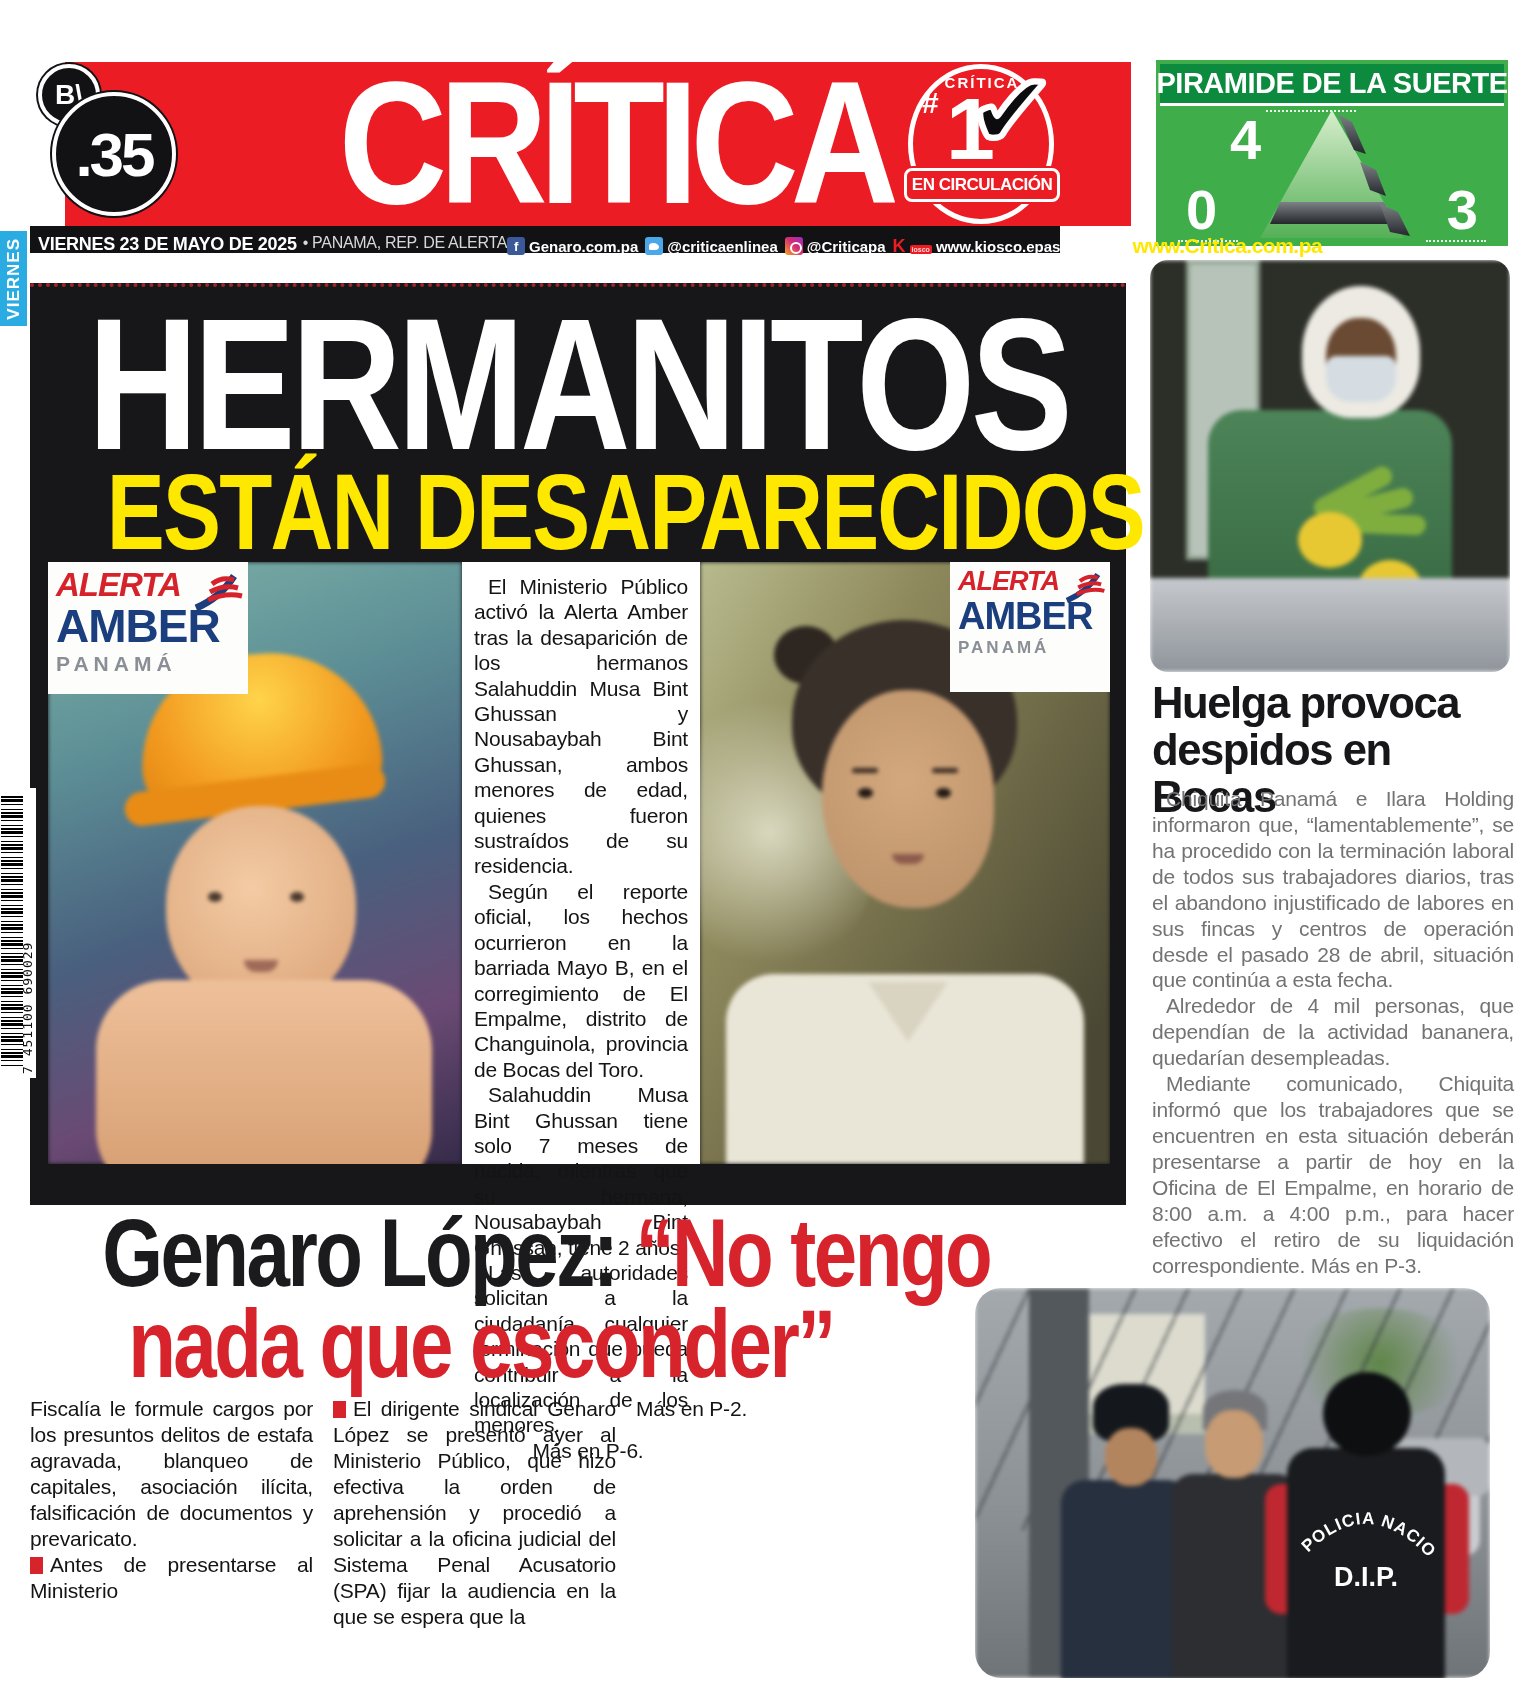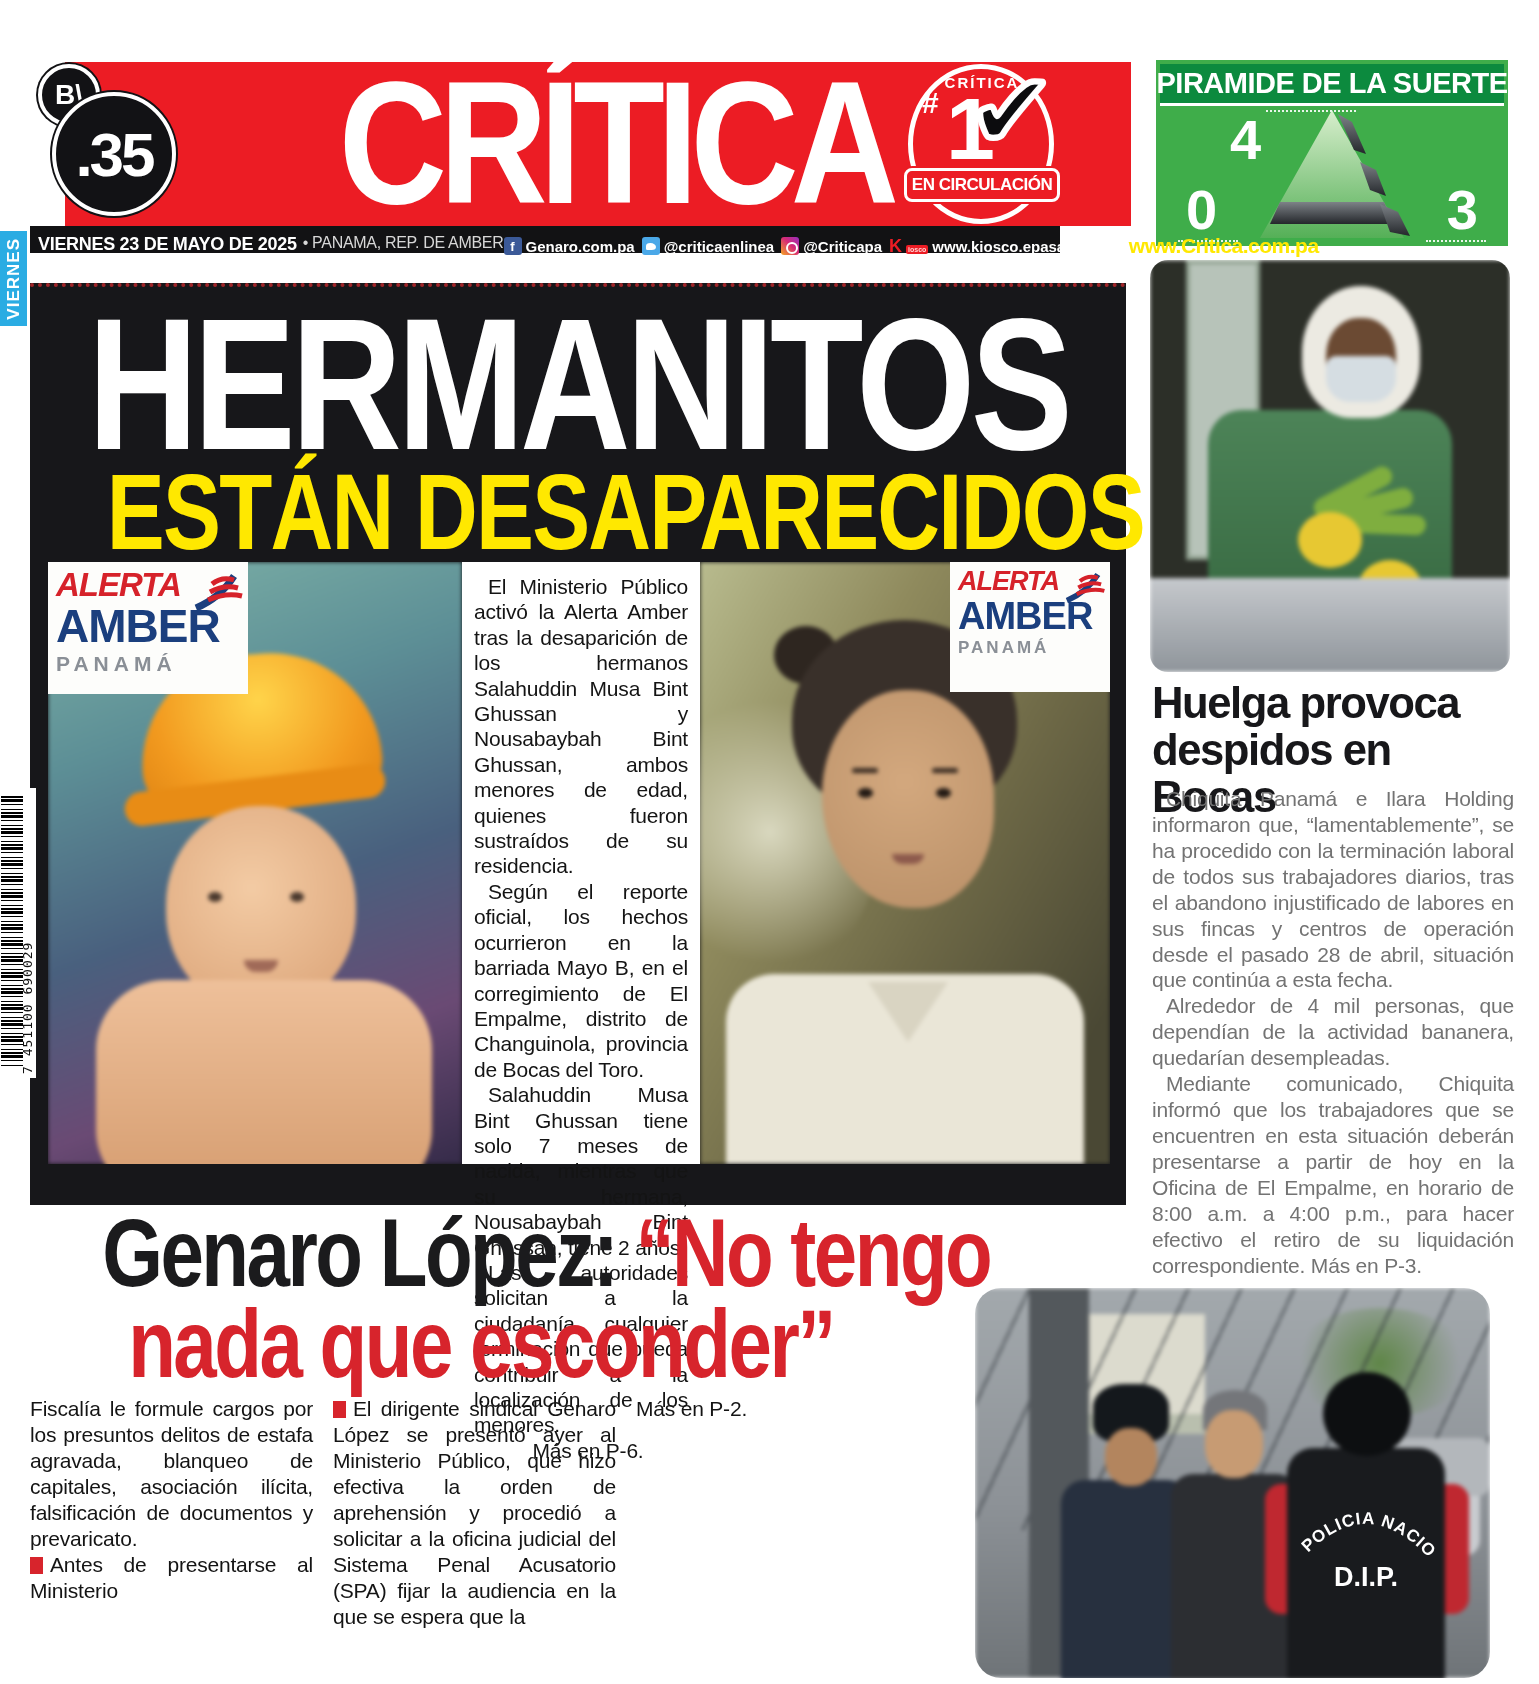--- a/index.html
+++ b/index.html
@@ -255,21 +255,21 @@
     <div class="pyr-dot pyr-d1"></div>
     <div class="pyr-dot pyr-d2"></div>
     <div class="pyr-dot pyr-d3"></div>
     <div class="pyr-num pyr-n-top">4</div>
     <div class="pyr-num pyr-n-left">0</div>
     <div class="pyr-num pyr-n-right">3</div>
   </div>
 
   <div class="datebar">
     <span class="date-main">VIERNES 23 DE MAYO DE 2025</span>
-    <span class="date-sub">• PANAMA, REP. DE AMBER</span>
+    <span class="date-sub">• PANAMA, REP. DE ALERTA</span>
     <div class="social">
       <span class="s-item">
         <span class="icon-sq fb">f</span>
         <span>Genaro.com.pa</span>
       </span>
       <span class="s-item">
         <span class="icon-sq tw"></span>
         <span>@criticaenlinea</span>
       </span>
       <span class="s-item">

